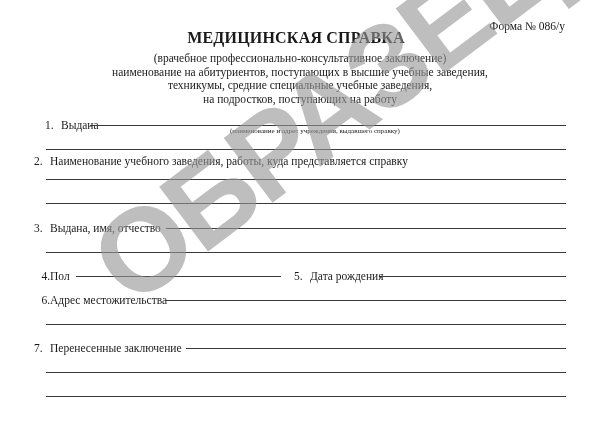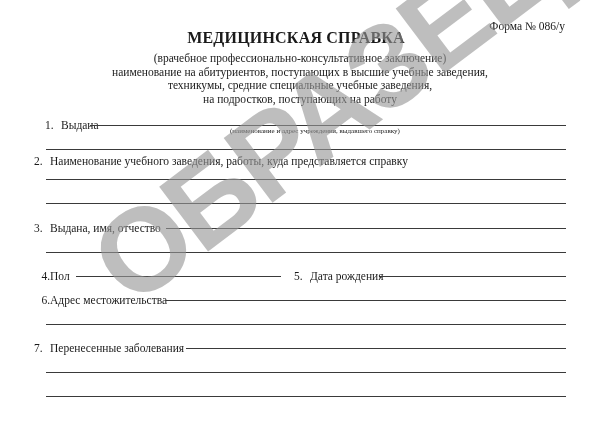--- a/index.html
+++ b/index.html
@@ -82,20 +82,20 @@
   </div>
   <div class="line input-line" style="left:380px; width:186px; top:276px;"></div>
 
   <div class="field-label" style="left:34px; top:294px;text-align:right;">
     <span class="num">6.</span><span>Адрес местожительства</span>
   </div>
   <div class="line input-line" style="left:166px; width:400px; top:300px;"></div>
   <div class="line input-line" style="left:46px; width:520px; top:324px;"></div>
 
   <div class="field-label" style="left:34px; top:342px;">
-    <span class="num">7.</span><span>Перенесенные заболевания</span>
+    <span class="num">7.</span><span>Перенесенные заключение</span>
   </div>
   <div class="line input-line" style="left:186px; width:380px; top:348px;"></div>
   <div class="line input-line" style="left:46px; width:520px; top:372px;"></div>
   <div class="line input-line" style="left:46px; width:520px; top:396px;"></div>
 
   <div class="watermark">ОБРАЗЕЦ</div>
 </div>
 
 </body></html>

